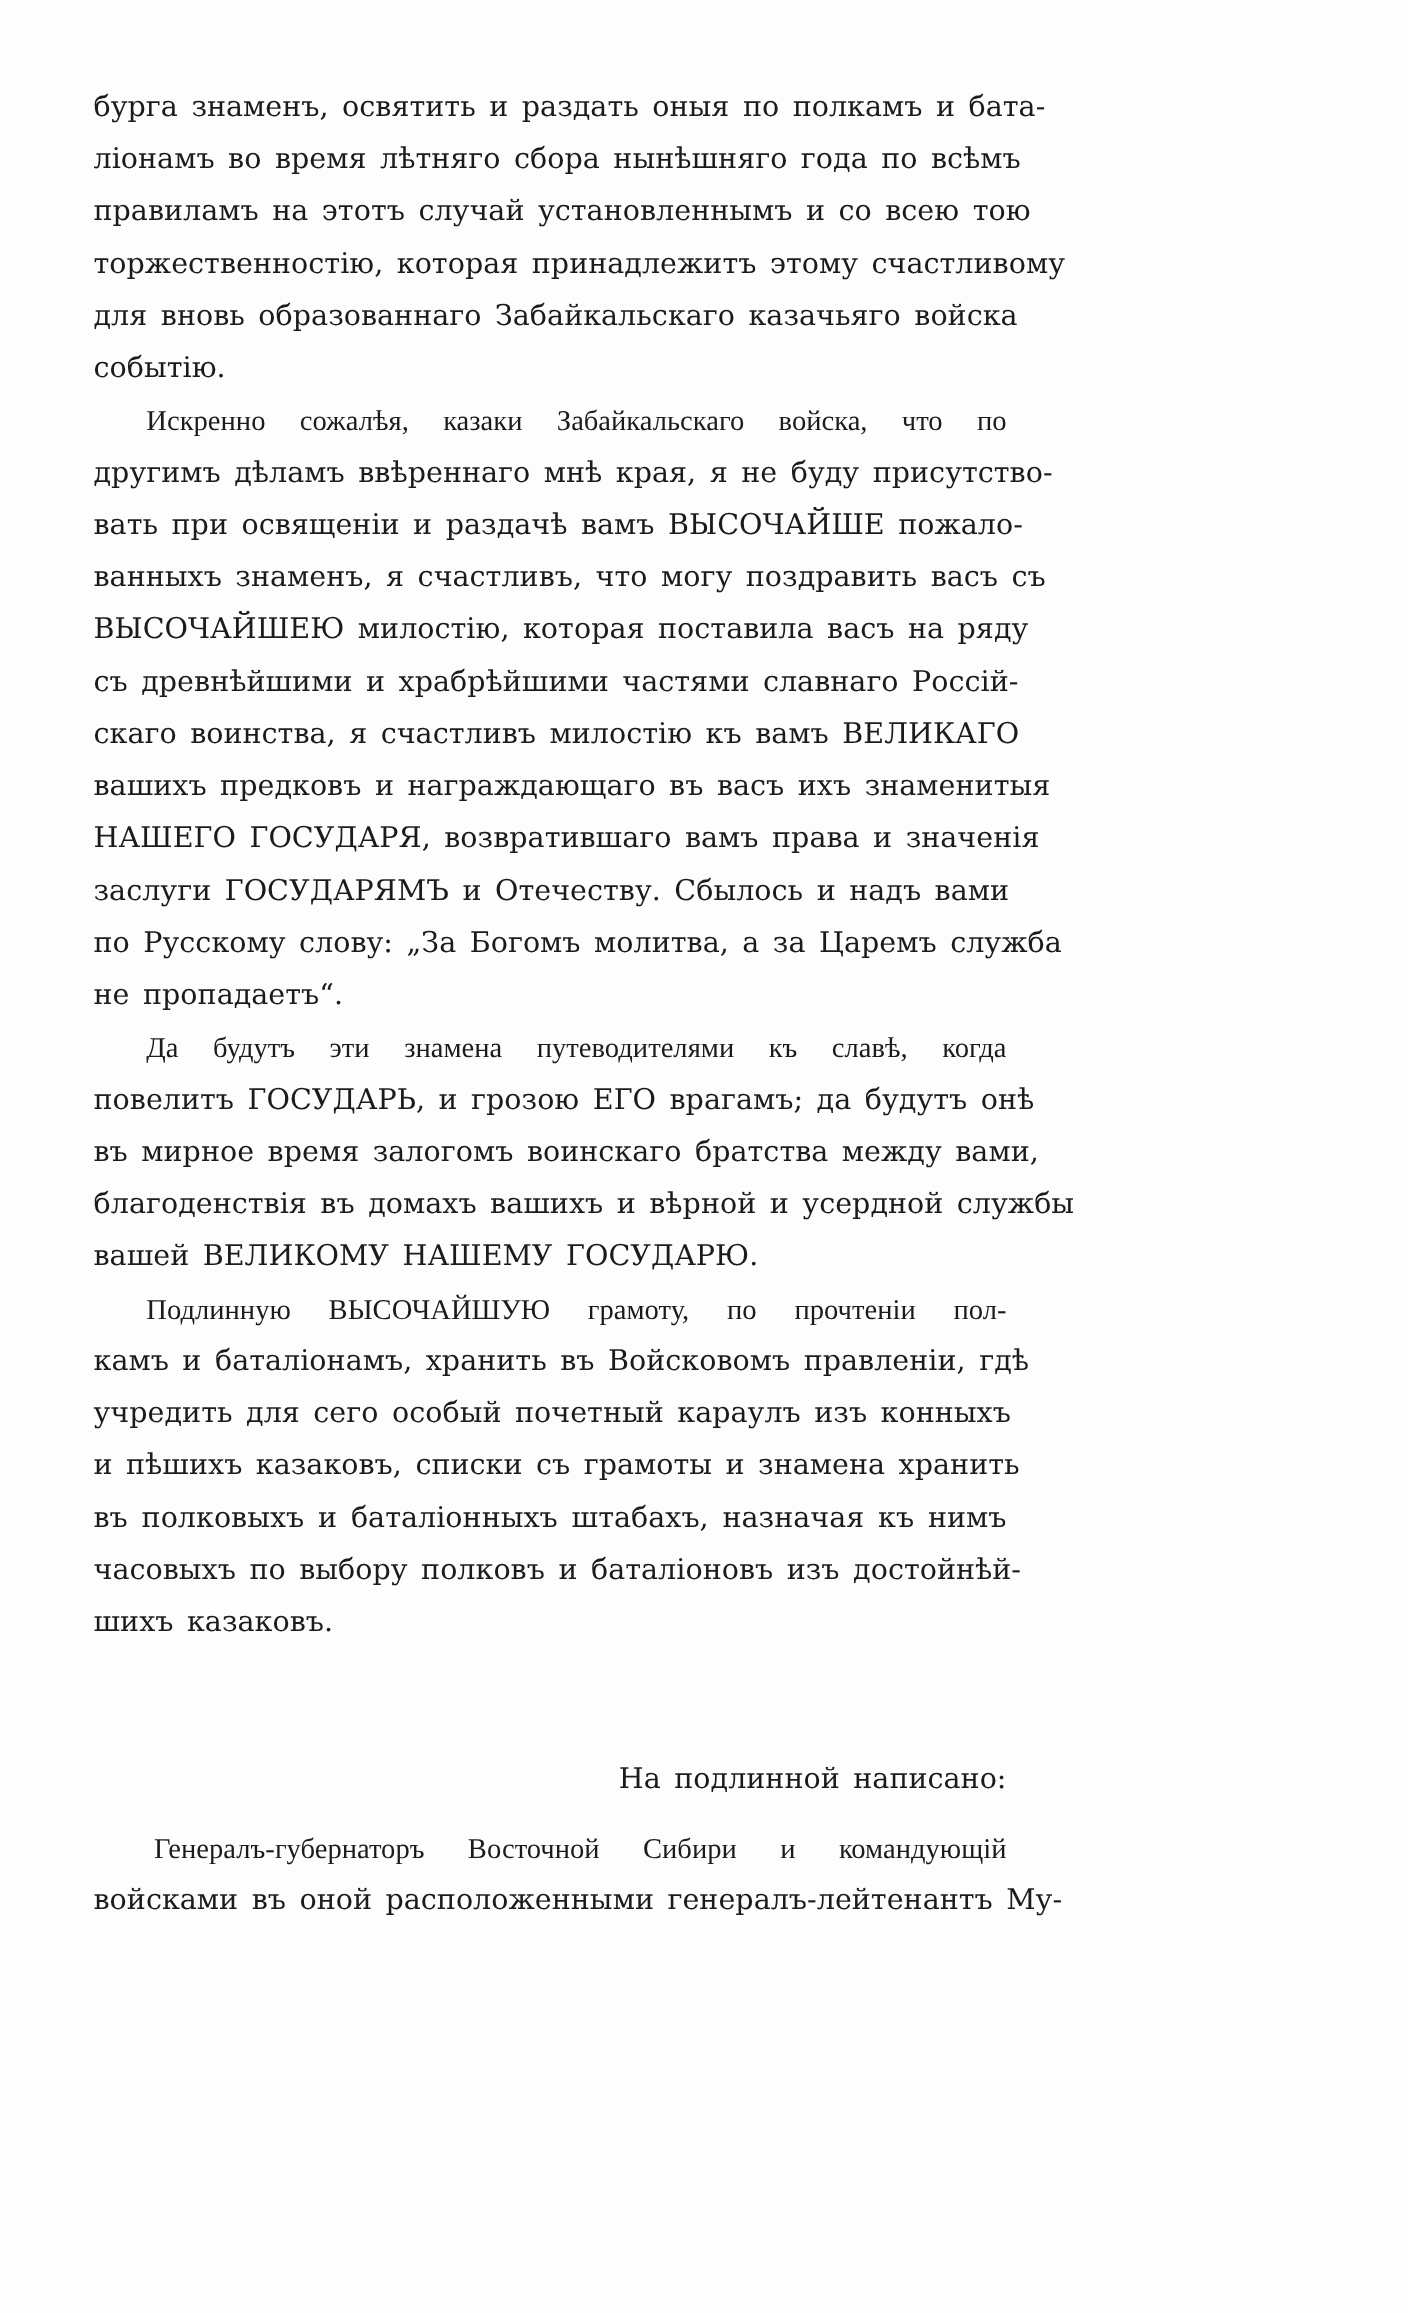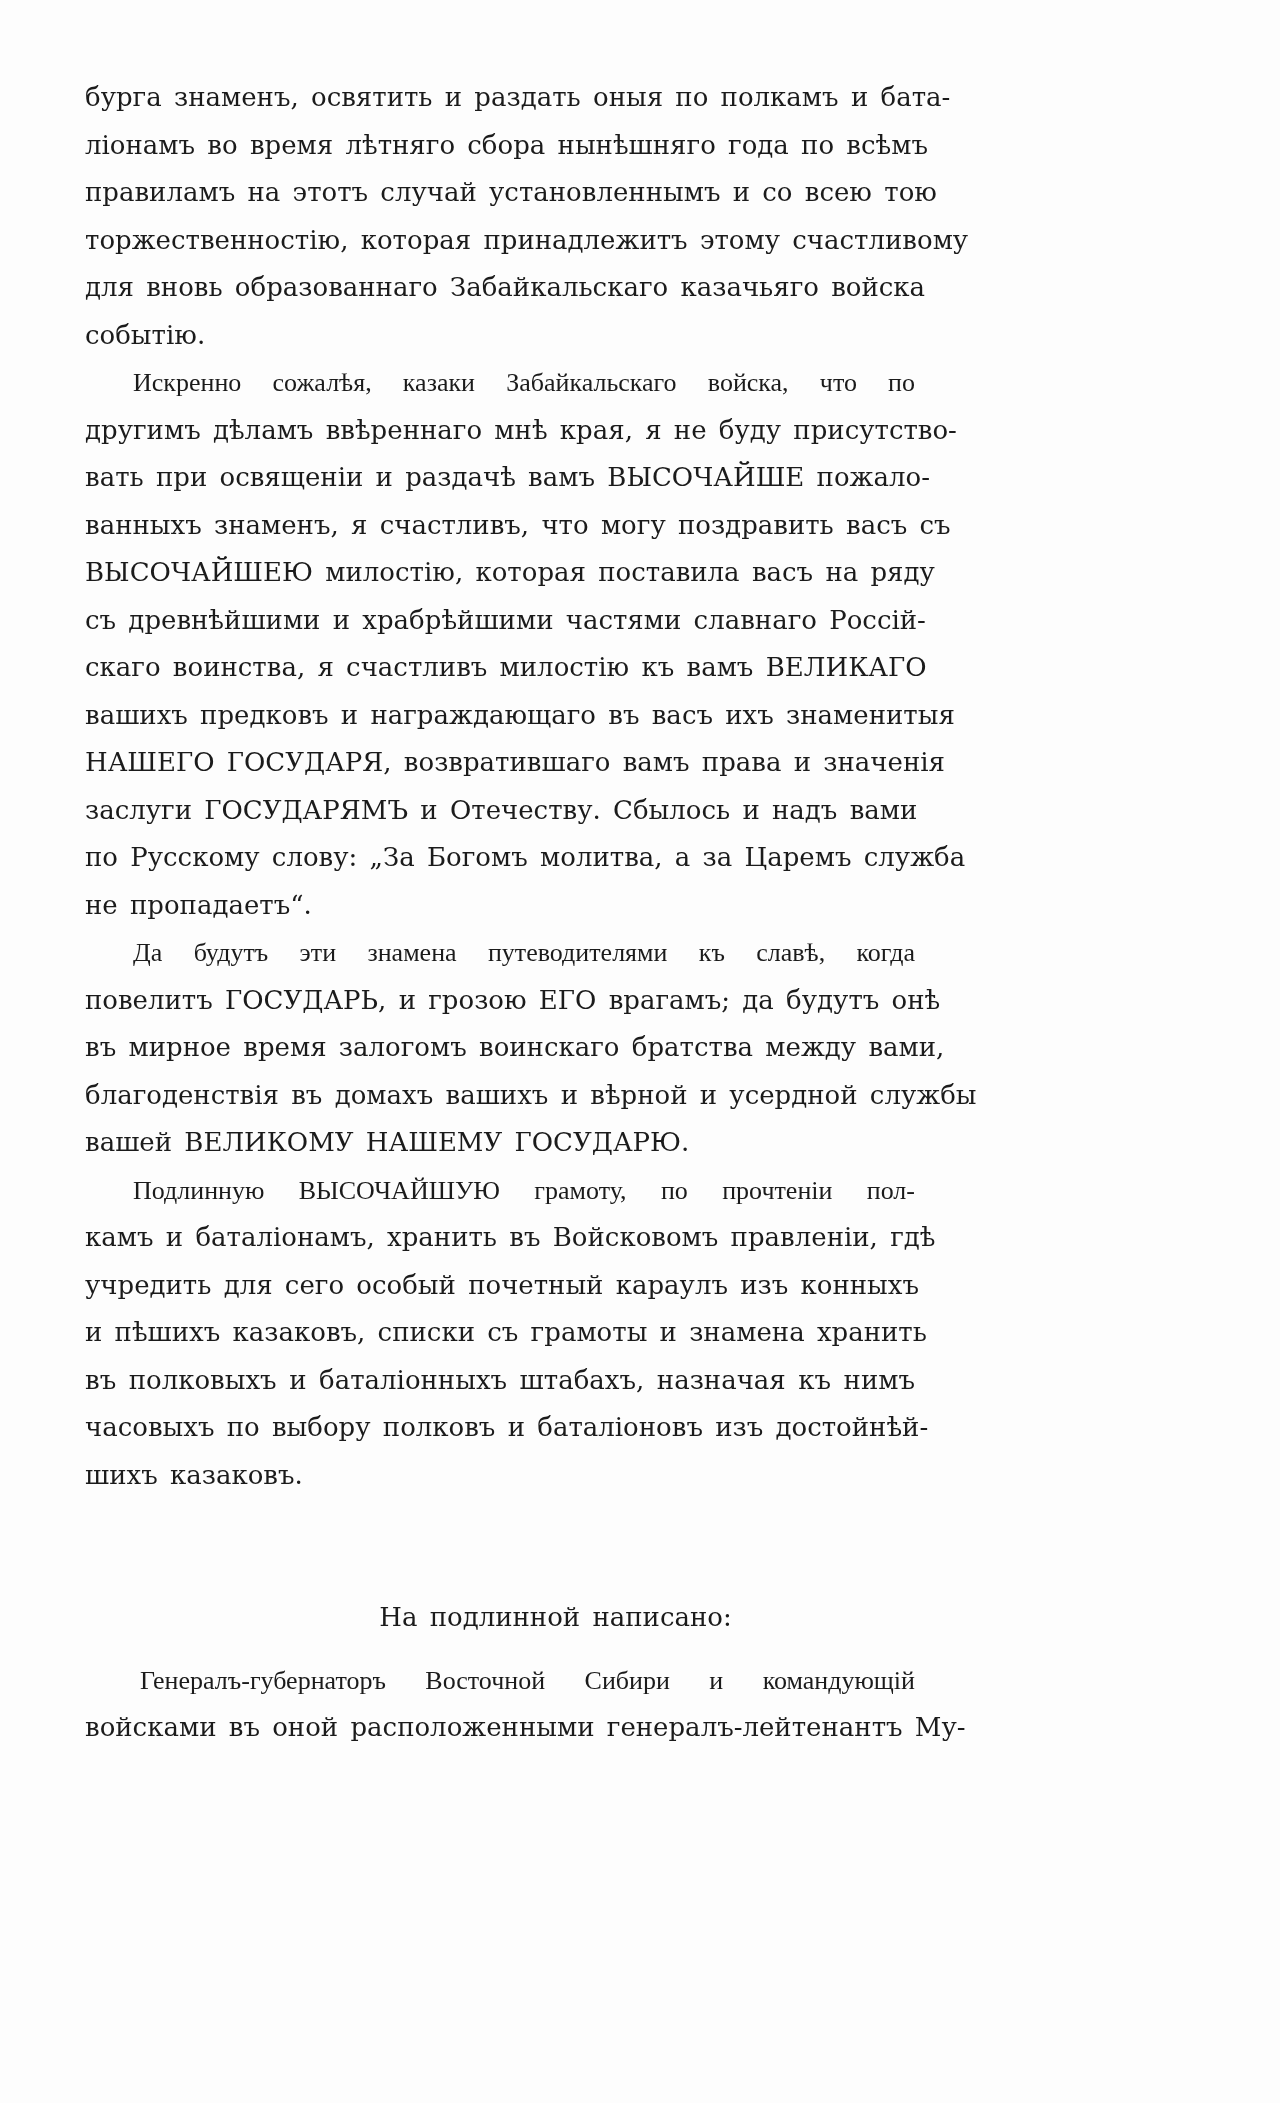--- a/index.html
+++ b/index.html
@@ -25,21 +25,21 @@
     text-align:justify;
     text-align-last:justify;
     white-space:nowrap;
     word-spacing:4px;
   }
   .line.para-last { text-align-last:left; }
   .line.first-indent { text-indent:48px;font-family:Liberation Serif, serif; }
   .annotation-line {
     margin-top:95px;
     margin-left:111px;
-    text-align:center;
+    text-align:right;
     white-space:nowrap;
     word-spacing:4px;
   }
   .signature { margin-top:15px; }
   .signature .line.first-indent { text-indent:55px; }
   .footer {
     margin-top:85px;
     font-size:24px;
     line-height:45px;
   }

